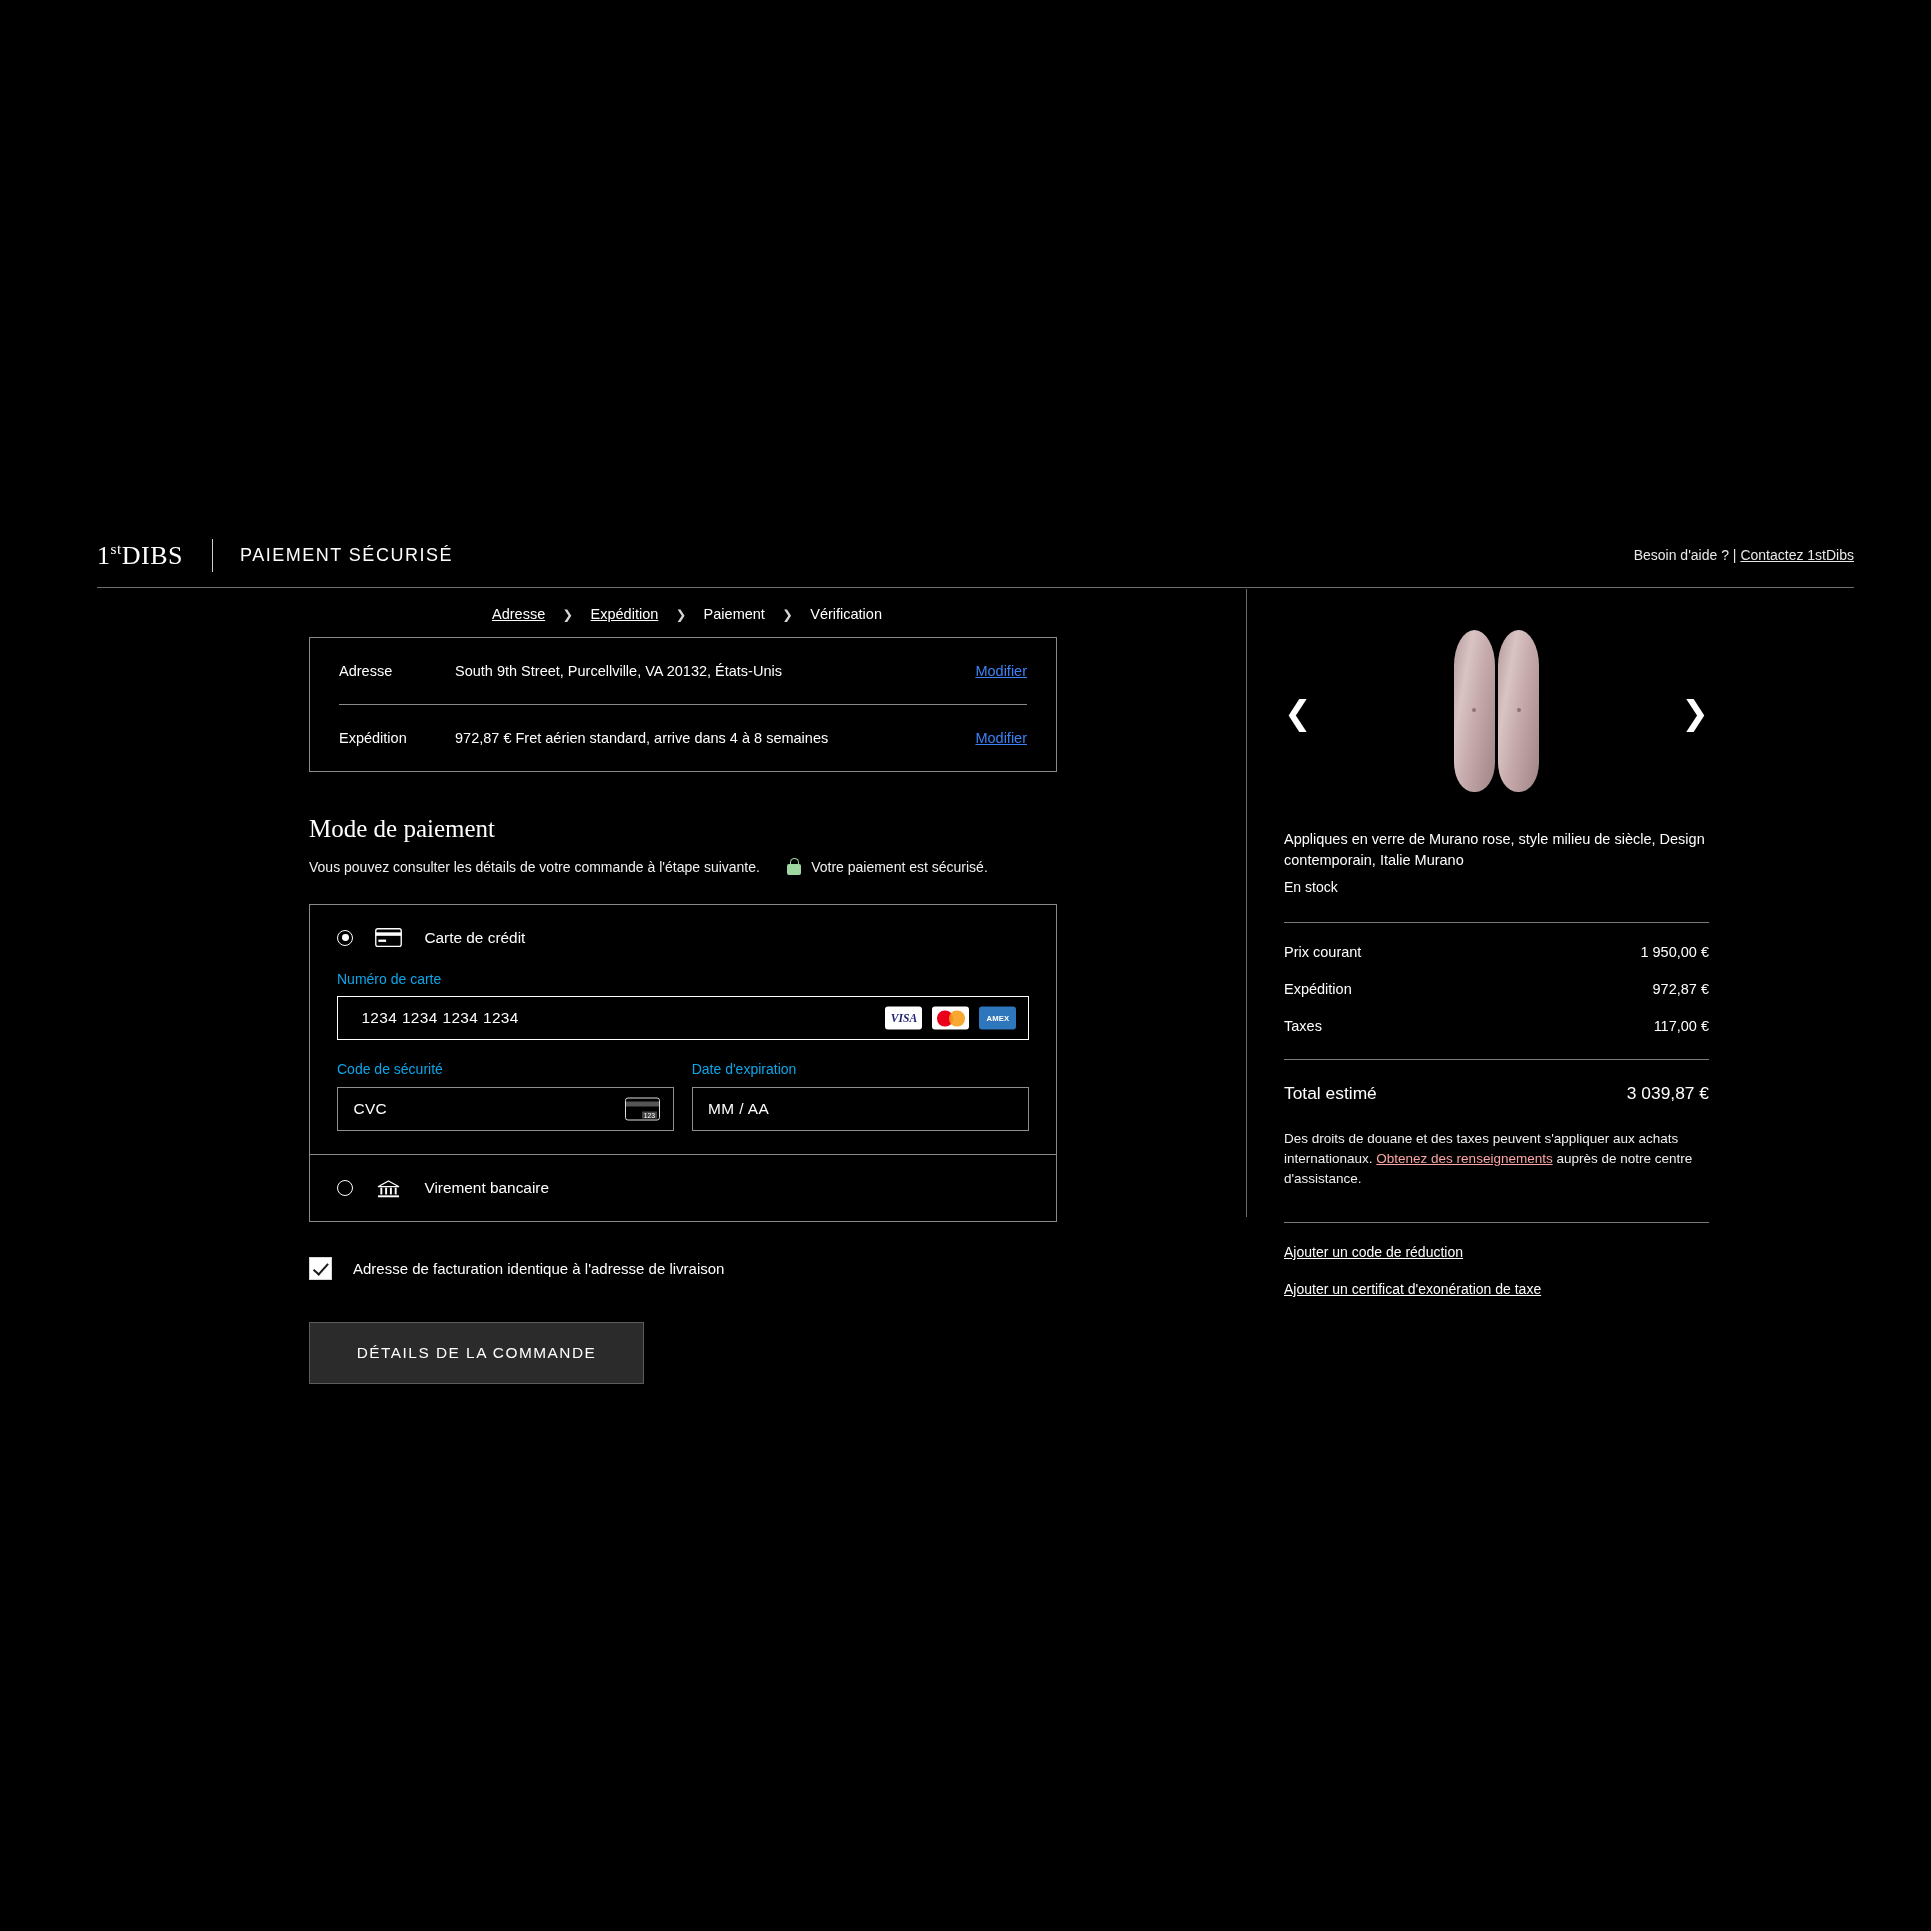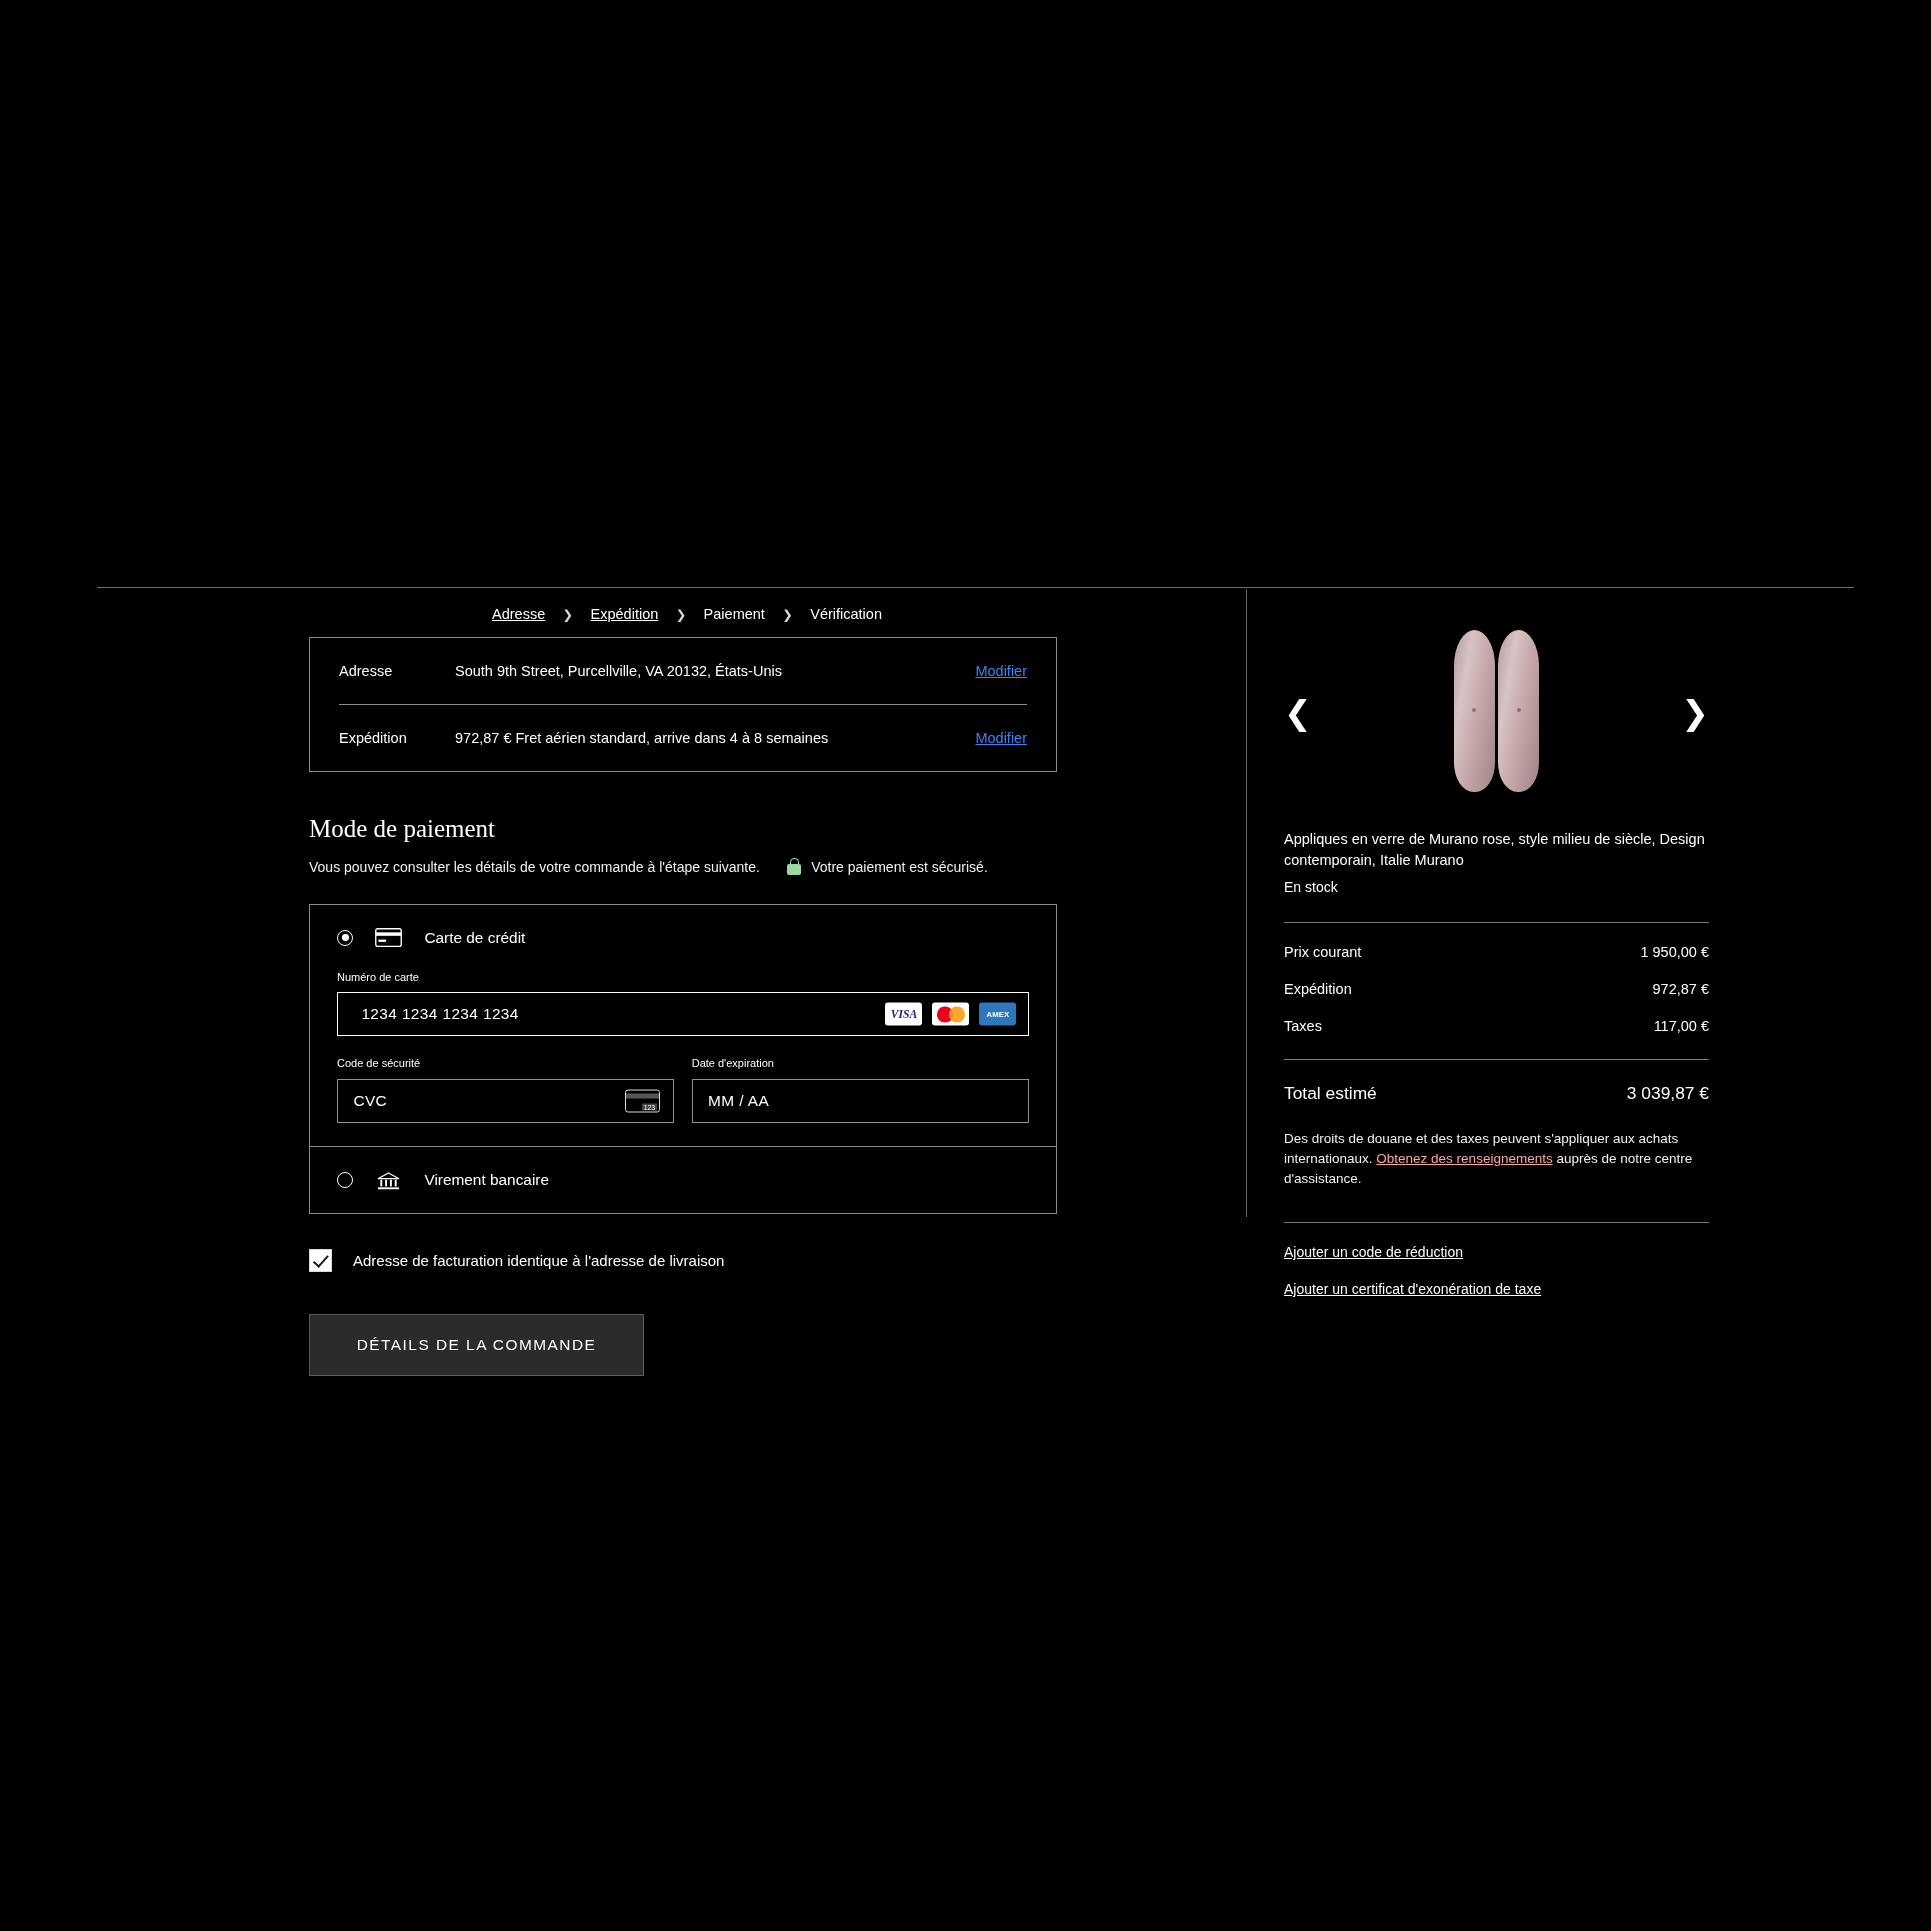--- a/index.html
+++ b/index.html
@@ -198,22 +198,22 @@
     align-items: center;
     justify-content: center;
     flex: none;
   }
   .pay-label {
     font-size: 15.4px;
     color: #fff;
   }
   .field-group { padding-bottom: 23px; }
   .field-label {
-    font-size: 11px;
-    color: #ffffff;
+    font-size: 14px;
+    color: #0ea5e9;
     margin-bottom: 9.7px;
   }
   .input-wrap {
     position: relative;
     height: 44px;
     border: 1px solid #8f8f8f;
     display: flex;
     align-items: center;
     box-sizing: border-box;
   }
@@ -411,20 +411,29 @@
     margin-top: 21px;
     font-size: 14px;
   }
   .link-row a { color: #fff; text-decoration: underline; cursor: pointer; }
 </style>
 </head>
 <body>
 
 <div class="page">
 
+  <div class="header">
+    <div class="logo">1<span class="logo-sup">st</span>DIBS</div>
+    <div class="logo-divider"></div>
+    <div class="header-title">PAIEMENT SÉCURISÉ</div>
+    <div class="header-help">
+      <span>Besoin d'aide ? |</span>
+      <a href="#">Contactez 1stDibs</a>
+    </div>
+  </div>
   <div class="header-rule"></div>
 
   <div class="breadcrumb">
     <span class="crumb link">Adresse</span>
     <span class="sep">❯</span>
     <span class="crumb link">Expédition</span>
     <span class="sep">❯</span>
     <span class="crumb current">Paiement</span>
     <span class="sep">❯</span>
     <span class="crumb">Vérification</span>

